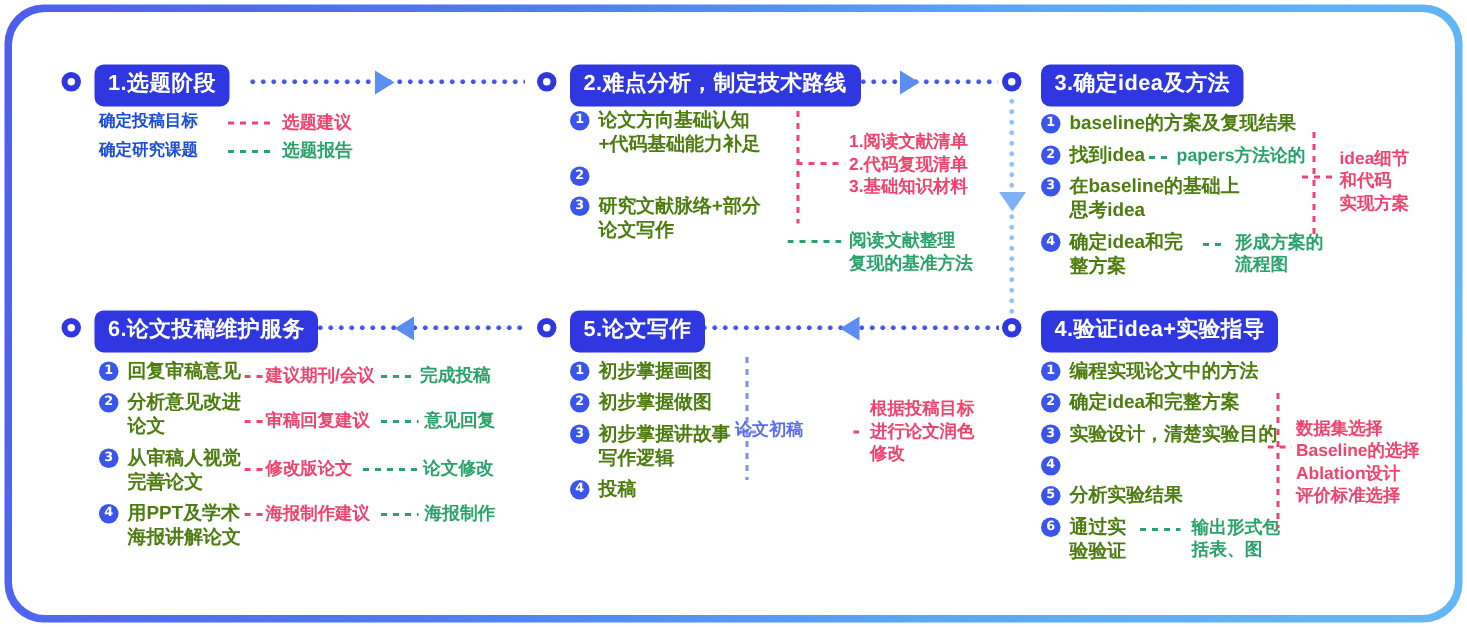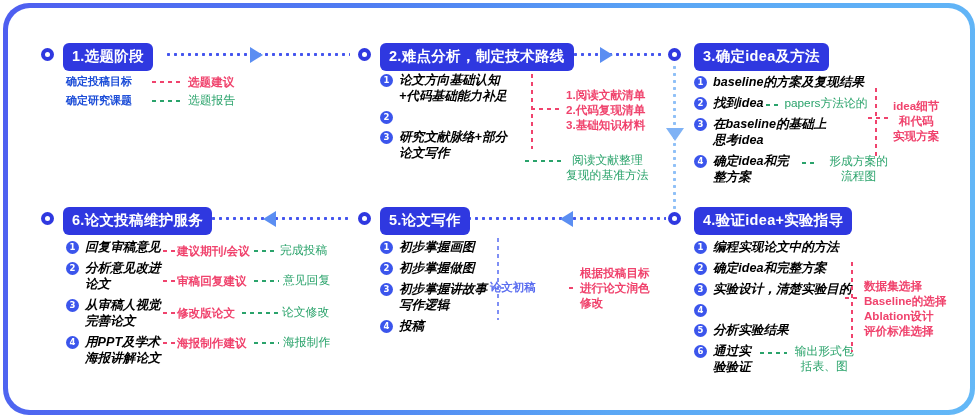--- a/index.html
+++ b/index.html
@@ -95,28 +95,27 @@
   .row{position:relative;display:flex;align-items:flex-start;margin-bottom:5px;}
   .bul{
     flex:0 0 auto;
     width:13px;height:13px;border-radius:50%;
     background:#3b55ec;color:#fff;
     font-size:8.5px;line-height:13px;text-align:center;
     font-weight:bold;margin-top:2px;margin-right:6px;
     font-family:"DejaVu Sans",sans-serif;
   }
   .ptxt{
-    color:#000000;font-size:12.6px;line-height:16px;font-weight:bold;
+    color:#4d7c0f;font-size:12.6px;line-height:16px;font-weight:bold;
     white-space:pre-line;
-    font-style:italic;
   }
   .plain{color:#1d4ed8;font-size:11px;line-height:19px;font-weight:bold;}
 
   .red{color:#f0436d;font-size:11.6px;line-height:15px;font-weight:bold;white-space:pre-line;}
-  .green{color:#2aa36b;font-size:11.8px;line-height:15px;font-weight:normal;white-space:pre-line;text-align:center;}
+  .green{color:#2aa36b;font-size:11.8px;line-height:15px;font-weight:bold;white-space:pre-line;}
   .blue-s{color:#5b6ef0;font-size:11.4px;line-height:15px;font-weight:bold;white-space:pre-line;}
 
   
   .lead{
     position:absolute;height:2px;
     background-image:linear-gradient(to right,currentColor 0 4px,rgba(0,0,0,0) 4px 8px);
     background-size:8px 2px;background-repeat:repeat-x;
   }
   .lead.red-l{color:#f0436d;}
   .lead.green-l{color:#2aa36b;}
@@ -215,21 +214,21 @@
       </div>
       <div class="row">
         <span class="bul">4</span>
         <span class="ptxt">确定idea和完整方案</span>
         <span class="lead green-l" style="position:relative;top:9px;left:4px;width:22px;display:inline-block;"></span>
         <span class="green" style="margin-left:9px;margin-top:1px;">形成方案的流程图</span>
       </div>
     </div>
     <div class="vlead red-l" style="left:875px;top:88px;height:70px;"></div>
     <div class="lead red-l" style="left:868px;top:117px;width:20px;"></div>
-    <div class="red" style="position:absolute;left:893px;top:98px;text-align:center;">idea细节
+    <div class="red" style="position:absolute;left:893px;top:98px;">idea细节
 和代码
 实现方案</div>
 
     <div class="badge" style="left:63px;top:207px;">6.论文投稿维护服务</div>
     <div class="panel" style="left:66px;top:239px;width:110px;">
       <div class="row">
         <span class="bul">1</span>
         <span class="ptxt">回复审稿意见</span>
       </div>
       <div class="row">

